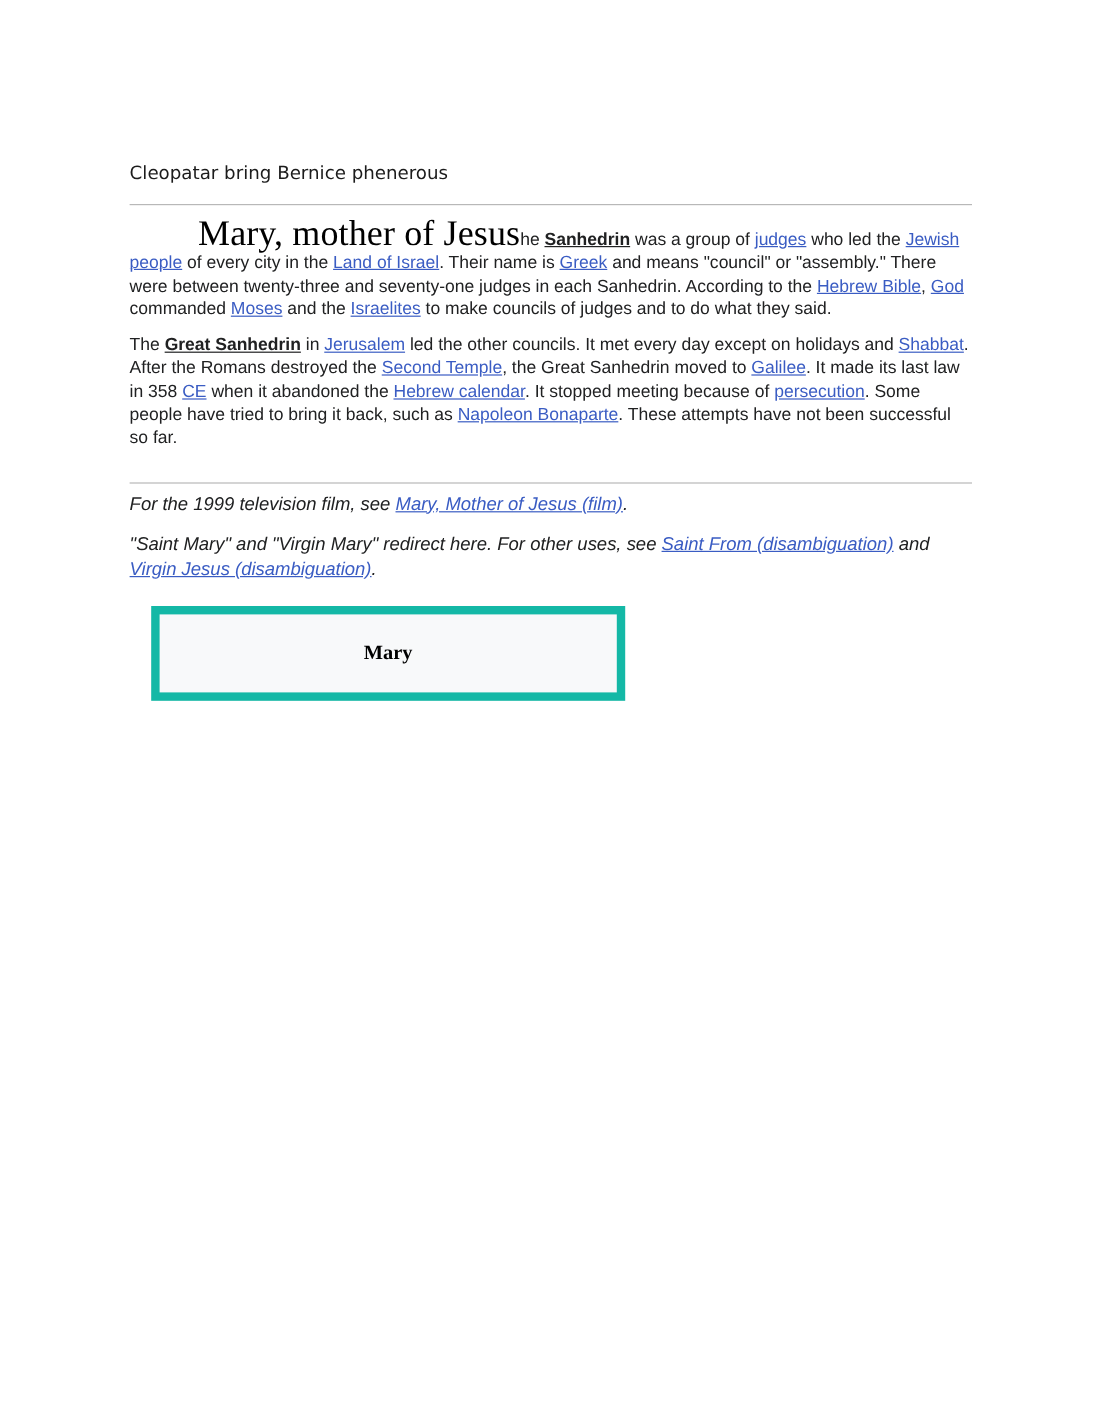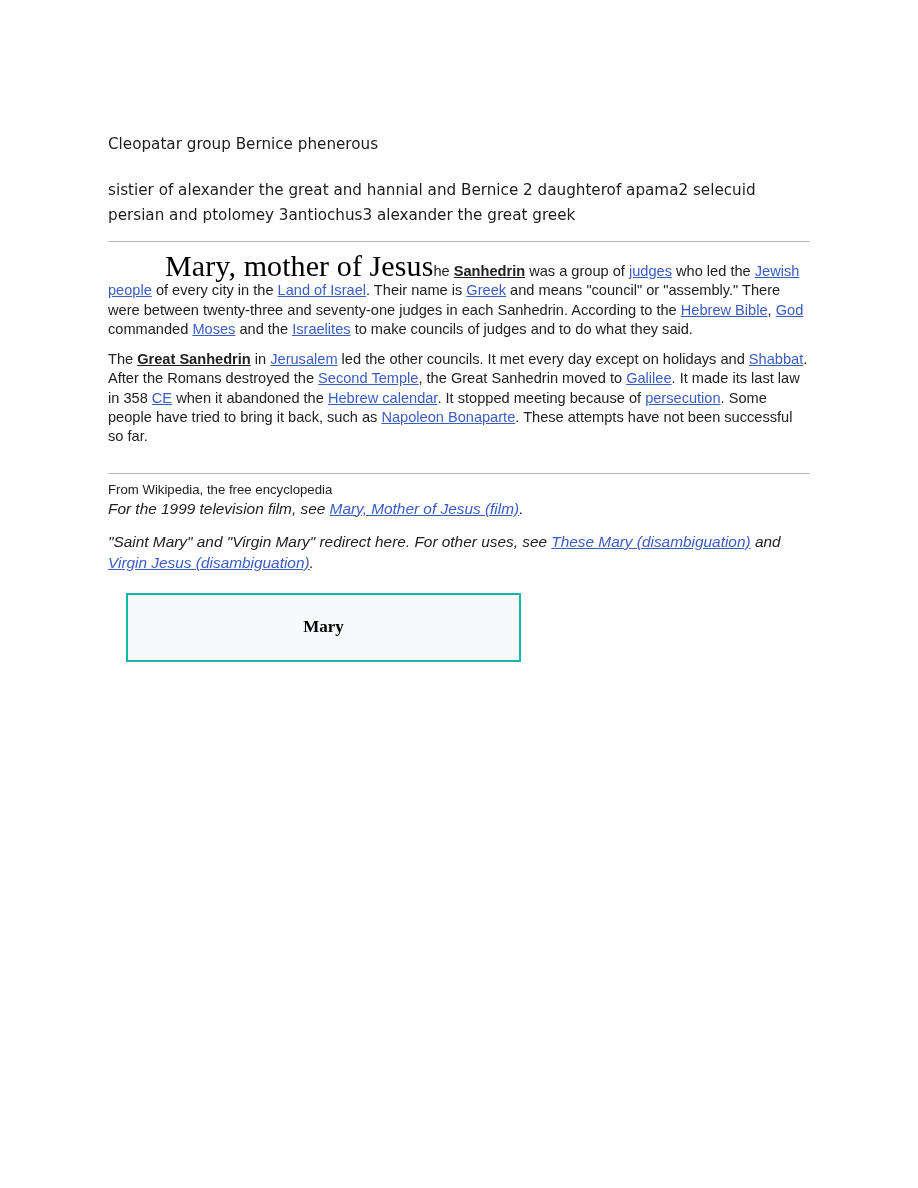--- a/index.html
+++ b/index.html
@@ -110,63 +110,61 @@
   }
   .hatnote-2 {
     margin-top: 12px;
   }
 
   
   .infobox {
     margin-top: 20px;
     margin-left: 18px;
     width: 395px;
-    border: 2px solid #14b8a6;
+    border: 7px solid #14b8a6;
     background: #f8f9fa;
     box-sizing: border-box;
   }
   .infobox-title {
     font-family: "Liberation Serif", serif;
     font-weight: bold;
     font-size: 17px;
     text-align: center;
     padding: 22px 6px 23px 6px;
     color: #000000;
   }
 </style>
 </head>
 <body>
 
 <div class="page">
 
   <div class="notes">
-    <p>Cleopatar group Bernice phenerous</p>
-    <p>sistier of alexander the great  and hannial and Bernice 2 daughterof apama2 selecuid persian and ptolomey 3antiochus3 alexander the great greek</p>
+    <p>Cleopatar bring Bernice phenerous</p>
   </div>
 
   <hr class="hr hr-top">
 
   <div class="article">
 
     <p><span class="title-inline">Mary, mother of Jesus</span><span>he </span><b>Sanhedrin</b><span> was a group of </span><a class="wlink" href="#">judges</a><span> who led the </span><a class="wlink" href="#">Jewish people</a><span> of every city in the </span><a class="wlink" href="#">Land of Israel</a><span>. Their name is </span><a class="wlink" href="#">Greek</a><span> and means "council" or "assembly." There were between twenty-three and seventy-one judges in each Sanhedrin. According to the </span><a class="wlink" href="#">Hebrew Bible</a><span>, </span><a class="wlink" href="#">God</a><span> commanded </span><a class="wlink" href="#">Moses</a><span> and the </span><a class="wlink" href="#">Israelites</a><span> to make councils of judges and to do what they said.</span></p>
 
     <p><span>The </span><b>Great Sanhedrin</b><span> in </span><a class="wlink" href="#">Jerusalem</a><span> led the other councils. It met every day except on holidays and </span><a class="wlink" href="#">Shabbat</a><span>. After the Romans destroyed the </span><a class="wlink" href="#">Second Temple</a><span>, the Great Sanhedrin moved to </span><a class="wlink" href="#">Galilee</a><span>. It made its last law in 358 </span><a class="wlink" href="#">CE</a><span> when it abandoned the </span><a class="wlink" href="#">Hebrew calendar</a><span>. It stopped meeting because of </span><a class="wlink" href="#">persecution</a><span>. Some people have tried to bring it back, such as </span><a class="wlink" href="#">Napoleon Bonaparte</a><span>. These attempts have not been successful so far.</span></p>
 
   </div>
 
   <hr class="hr hr-bottom">
 
   <div class="wikichrome">
 
-    <p class="from-wiki">From Wikipedia, the free encyclopedia</p>
 
 
     <p class="hatnote"><span>For the 1999 television film, see </span><a href="#">Mary, Mother of Jesus (film)</a><span>.</span></p>
 
-    <p class="hatnote hatnote-2"><span>"Saint Mary" and "Virgin Mary" redirect here. For other uses, see </span><a href="#">These Mary (disambiguation)</a><span> and </span><a href="#">Virgin Jesus (disambiguation)</a><span>.</span></p>
+    <p class="hatnote hatnote-2"><span>"Saint Mary" and "Virgin Mary" redirect here. For other uses, see </span><a href="#">Saint From (disambiguation)</a><span> and </span><a href="#">Virgin Jesus (disambiguation)</a><span>.</span></p>
 
   </div>
 
   <div class="infobox">
     <div class="infobox-title">Mary</div>
   </div>
 
 </div>
 
 </body></html>

